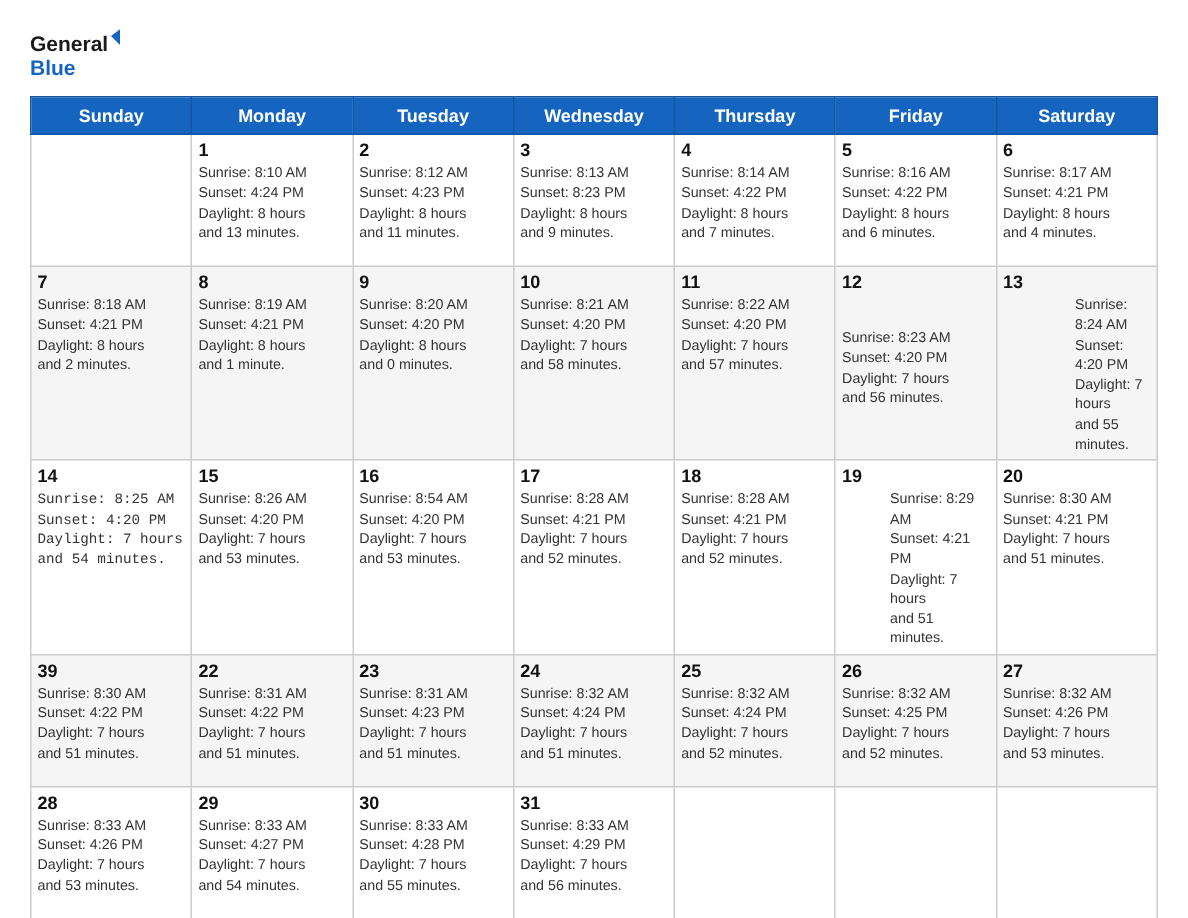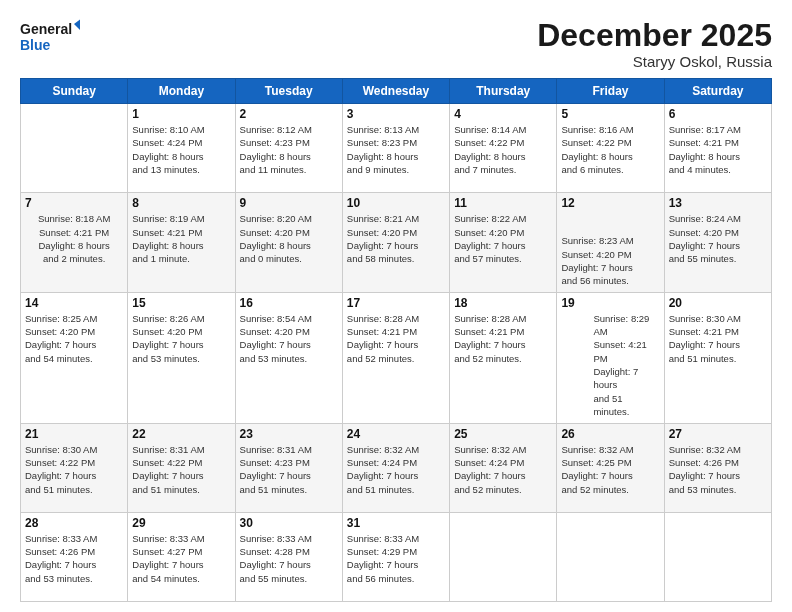--- a/index.html
+++ b/index.html
@@ -93,24 +93,20 @@
 
 <div class="page">
   <div class="header">
     <div class="logo">
   <svg width="60" height="38" viewBox="0 0 60 38">
     <text x="0" y="16" font-size="14" font-weight="bold" fill="#1a1a1a" font-family="Arial">General</text>
     <text x="0" y="32" font-size="14" font-weight="bold" fill="#1565c0" font-family="Arial">Blue</text>
     <polygon points="54,6 62,0 62,14" fill="#1565c0"></polygon>
   </svg>
 </div>
-    <div class="title-block">
-      <div class="month-title">December 2025</div>
-      <div class="location">Staryy Oskol, Russia</div>
-    </div>
   </div>
 
   <table class="calendar">
     <thead>
       <tr>
       <th>Sunday</th>
           <th>Monday</th>
           <th>Tuesday</th>
           <th>Wednesday</th>
           <th>Thursday</th>
@@ -160,21 +156,21 @@
             <span class="day-num">6</span>
             <div class="day-info" style="white-space: pre-line;">Sunrise: 8:17 AM
 Sunset: 4:21 PM
 Daylight: 8 hours
 and 4 minutes.</div>
           </td>
         </tr>
         <tr class="row-shaded">
           <td>
             <span class="day-num">7</span>
-            <div class="day-info" style="white-space: pre-line; text-align: center;">Sunrise: 8:18 AM
+            <div class="day-info" style="white-space: pre-line;">Sunrise: 8:18 AM
 Sunset: 4:21 PM
 Daylight: 8 hours
 and 2 minutes.</div>
           </td>
           <td>
             <span class="day-num">8</span>
             <div class="day-info" style="white-space: pre-line;">Sunrise: 8:19 AM
 Sunset: 4:21 PM
 Daylight: 8 hours
 and 1 minute.</div>
@@ -202,30 +198,30 @@
           </td>
           <td>
             <span class="day-num">12</span>
             <div class="day-info" style="white-space: pre-line; margin-top: 24px;">Sunrise: 8:23 AM
 Sunset: 4:20 PM
 Daylight: 7 hours
 and 56 minutes.</div>
           </td>
           <td>
             <span class="day-num">13</span>
-            <div class="day-info" style="white-space: pre-line;">Sunrise: 8:24 AM
+            <div class="day-info" style="white-space: pre-line; margin-left: 48px;">Sunrise: 8:24 AM
 Sunset: 4:20 PM
 Daylight: 7 hours
 and 55 minutes.</div>
           </td>
         </tr>
         <tr class="row-white">
           <td>
             <span class="day-num">14</span>
-            <div class="day-info" style="white-space: pre-line;">Sunrise: 8:25 AM
+            <div class="day-info" style="white-space: pre-line; font-family: Liberation Mono, monospace;">Sunrise: 8:25 AM
 Sunset: 4:20 PM
 Daylight: 7 hours
 and 54 minutes.</div>
           </td>
           <td>
             <span class="day-num">15</span>
             <div class="day-info" style="white-space: pre-line;">Sunrise: 8:26 AM
 Sunset: 4:20 PM
 Daylight: 7 hours
 and 53 minutes.</div>
@@ -261,21 +257,21 @@
           <td>
             <span class="day-num">20</span>
             <div class="day-info" style="white-space: pre-line;">Sunrise: 8:30 AM
 Sunset: 4:21 PM
 Daylight: 7 hours
 and 51 minutes.</div>
           </td>
         </tr>
         <tr class="row-shaded">
           <td>
-            <span class="day-num">21</span>
+            <span class="day-num">39</span>
             <div class="day-info" style="white-space: pre-line;">Sunrise: 8:30 AM
 Sunset: 4:22 PM
 Daylight: 7 hours
 and 51 minutes.</div>
           </td>
           <td>
             <span class="day-num">22</span>
             <div class="day-info" style="white-space: pre-line;">Sunrise: 8:31 AM
 Sunset: 4:22 PM
 Daylight: 7 hours

